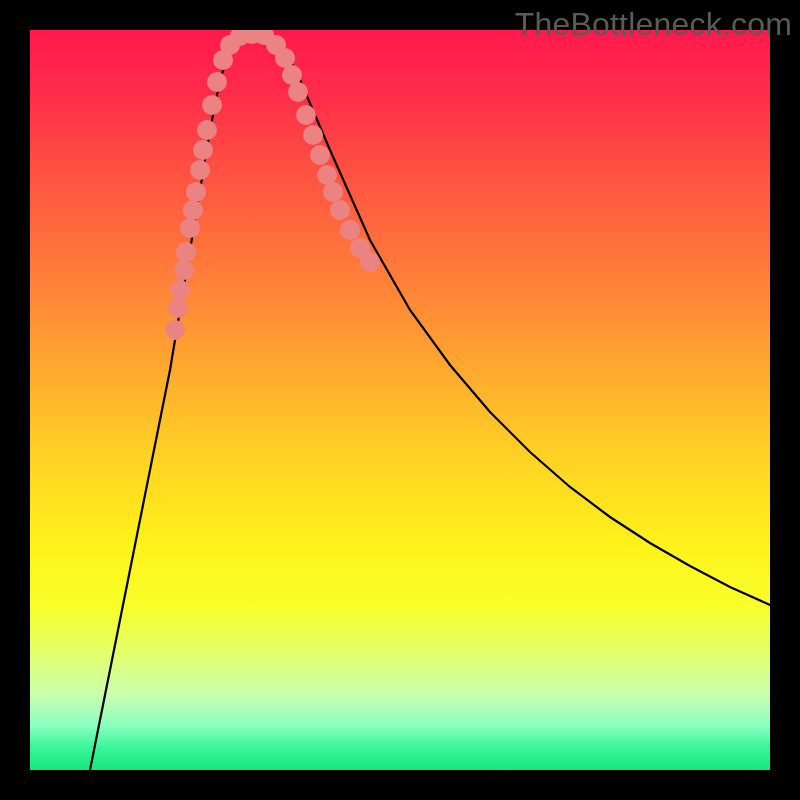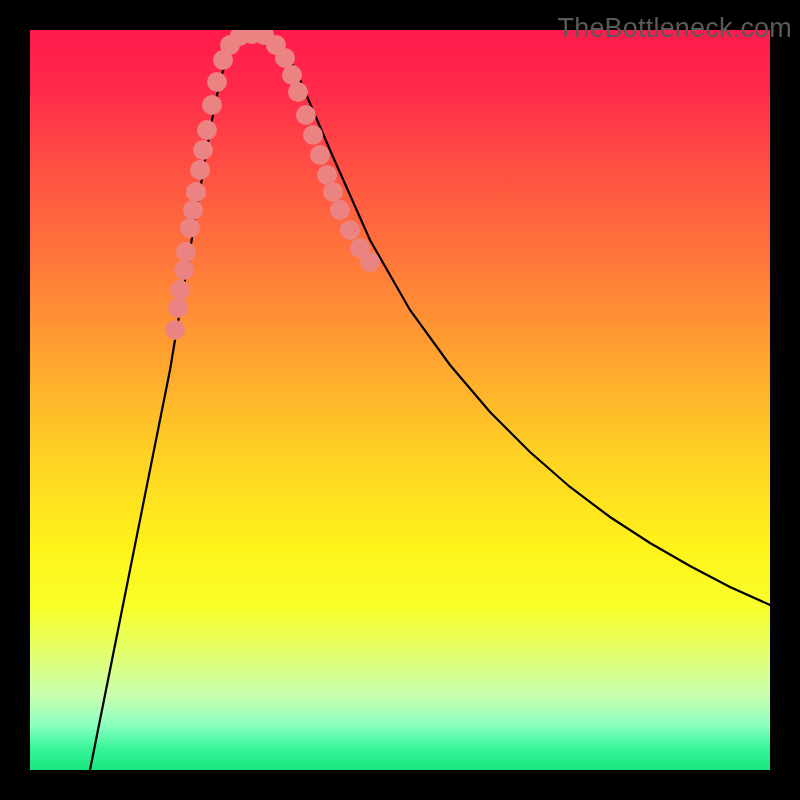--- a/index.html
+++ b/index.html
@@ -34,24 +34,24 @@
       #fff31a 70%,
       #f8ff2a 78%,
       #e4ff6a 84%,
       #c8ffb0 90%,
       #8affc0 94%,
       #38f59a 97%,
       #18e67e 100%);
   }
   .watermark {
     position: absolute;
-    top: 13px;
+    top: 6px;
     right: 8px;
     font-family: Arial, Helvetica, sans-serif;
-    font-size: 27px;
+    font-size: 32px;
     color: #5a5a5a;
     font-weight: 500;
     letter-spacing: 0.2px;
   }
   svg.curve {
     position: absolute;
     top: 0;
     left: 0;
     width: 740px;
     height: 740px;

